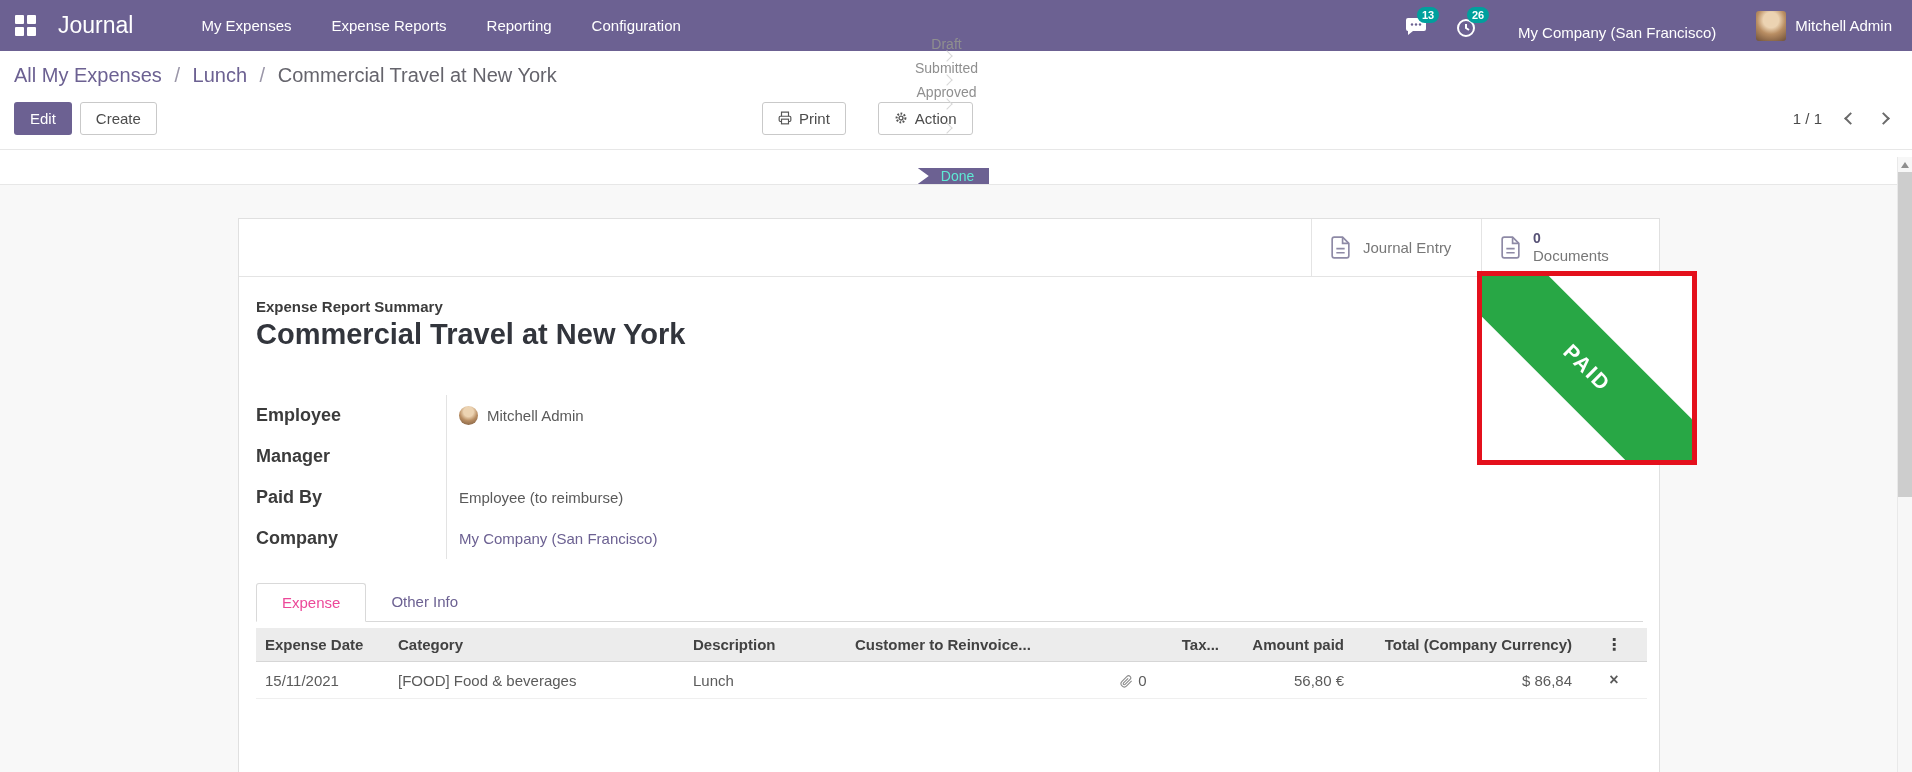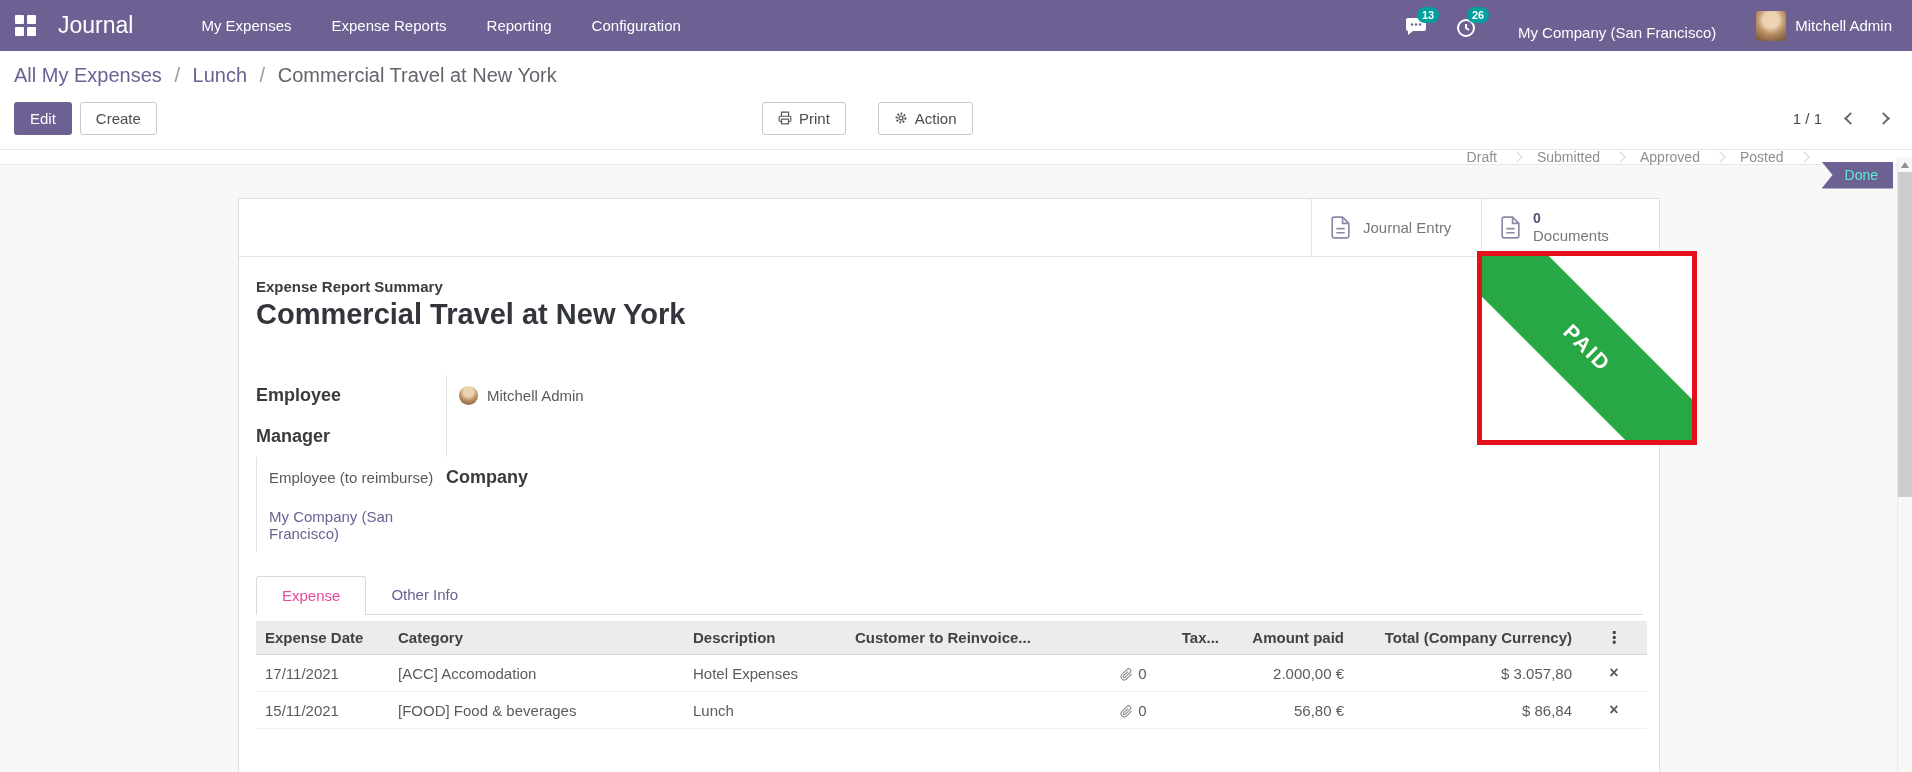--- a/index.html
+++ b/index.html
@@ -33,21 +33,21 @@
   .btn-default { background:#fff; color:#4c4c4c; border-color:#c9c9c9; }
   .create-btn { margin-left:8px; }
   .center-btns { position:absolute; left:748px; display:flex; gap:32px; }
   .icon-text-btn { display:flex; align-items:center; gap:7px; }
   .pager { margin-left:auto; display:flex; align-items:center; gap:24px; color:#4a4a4a; font-size:15px; }
   .chev { display:inline-block; width:9px; height:9px; border:solid #6a6a6a; border-width:0 2.5px 2.5px 0; cursor:pointer; }
   .chev-left { transform:rotate(135deg); }
   .chev-right { transform:rotate(-45deg); }
 
   
-  .statusbar { background:#fff; border-top:1px solid #e7e7e7; border-bottom:1px solid #e7e7e7; height:16px; display:flex; align-items:center; justify-content:flex-end; padding-right:19px; font-size:14px; color:#8f8f8f; }
+  .statusbar { background:#fff; border-top:1px solid #e7e7e7; border-bottom:1px solid #e7e7e7; height:36px; display:flex; align-items:center; justify-content:flex-end; padding-right:19px; font-size:14px; color:#8f8f8f;flex-direction:column; }
   .sb-step { padding:0 16px; cursor:pointer; white-space:nowrap; }
   .sb-sep { width:8px; height:8px; border:solid #d8d8d8; border-width:0 1px 1px 0; transform:rotate(-45deg); flex:none; }
   .sb-done { background:#6c6192; color:#5eead4; height:27px; display:flex; align-items:center; padding:0 15px 0 23px; margin-left:14px; clip-path:polygon(0 0,100% 0,100% 100%,0 100%,11px 50%); cursor:default;margin-top:36px; }
 
   
   .content { position:relative; height:586px; }
   .card { position:relative; margin:33px 0 0 238px; width:1422px; height:620px; background:#fff; border:1px solid #e0e0e0; }
   .btn-strip { height:58px; border-bottom:1px solid #e4e4e4; display:flex; justify-content:flex-end; }
   .bb-btn { border-left:1px solid #e4e4e4; background:#fff; display:flex; align-items:center; gap:10px; padding:0 16px; cursor:pointer; color:#777; font-size:15px; }
   .bb-journal { width:170px; }
@@ -221,20 +221,21 @@
       <div class="fields">
         <div class="flabel">Employee</div>
         <div class="fval">
           <span class="mini-avatar"></span>
           <span>Mitchell Admin</span>
         </div>
         <div class="flabel">Manager</div>
         <div class="fval">
             <span></span>
           </div>
+        <div class="flabel">Paid By</div>
         <div class="fval">
             <span>Employee (to reimburse)</span>
           </div>
         <div class="flabel">Company</div>
         <div class="fval link">
             <span>My Company (San Francisco)</span>
           </div>
       </div>
 
       <div class="tabs">
@@ -264,34 +265,20 @@
             <th></th>
             <th></th>
             <th class="r">Tax...</th>
             <th class="r">Amount paid</th>
             <th class="r">Total (Company Currency)</th>
             <th class="c opt-th">⋮</th>
           </tr>
         </thead>
         <tbody>
           <tr>
-            <td>17/11/2021</td>
-            <td>[ACC] Accomodation</td>
-            <td>Hotel Expenses</td>
-            <td></td>
-            <td></td>
-            <td class="c att-cell"><svg width="13" height="13" viewBox="0 0 24 24" fill="none" stroke="#8a8a8a" stroke-width="2">
-                  <path d="M21.44 11.05l-9.19 9.19a6 6 0 0 1-8.49-8.49l9.19-9.19a4 4 0 0 1 5.66 5.66l-9.2 9.19a2 2 0 0 1-2.83-2.83l8.49-8.48"></path>
-                </svg><span>0</span></td>
-            <td class="r"></td>
-            <td class="r">2.000,00 €</td>
-            <td class="r">$ 3.057,80</td>
-            <td class="c del">×</td>
-          </tr>
-          <tr>
             <td>15/11/2021</td>
             <td>[FOOD] Food &amp; beverages</td>
             <td>Lunch</td>
             <td></td>
             <td></td>
             <td class="c att-cell"><svg width="13" height="13" viewBox="0 0 24 24" fill="none" stroke="#8a8a8a" stroke-width="2">
                   <path d="M21.44 11.05l-9.19 9.19a6 6 0 0 1-8.49-8.49l9.19-9.19a4 4 0 0 1 5.66 5.66l-9.2 9.19a2 2 0 0 1-2.83-2.83l8.49-8.48"></path>
                 </svg><span>0</span></td>
             <td class="r"></td>
             <td class="r">56,80 €</td>

